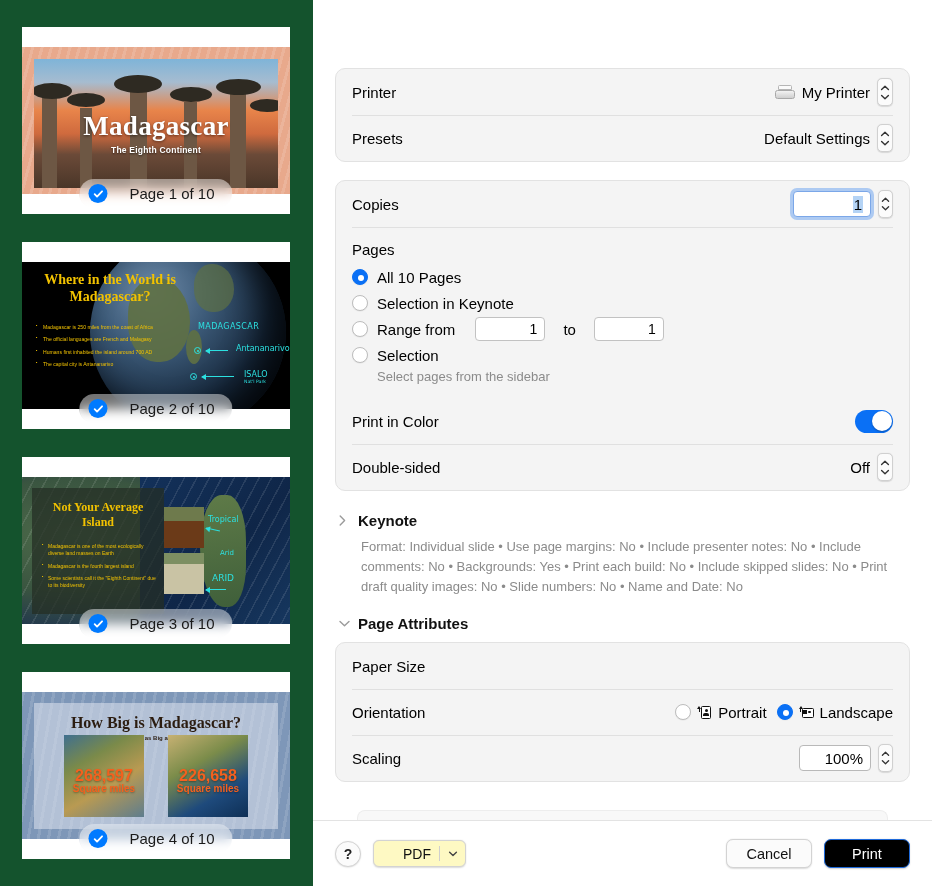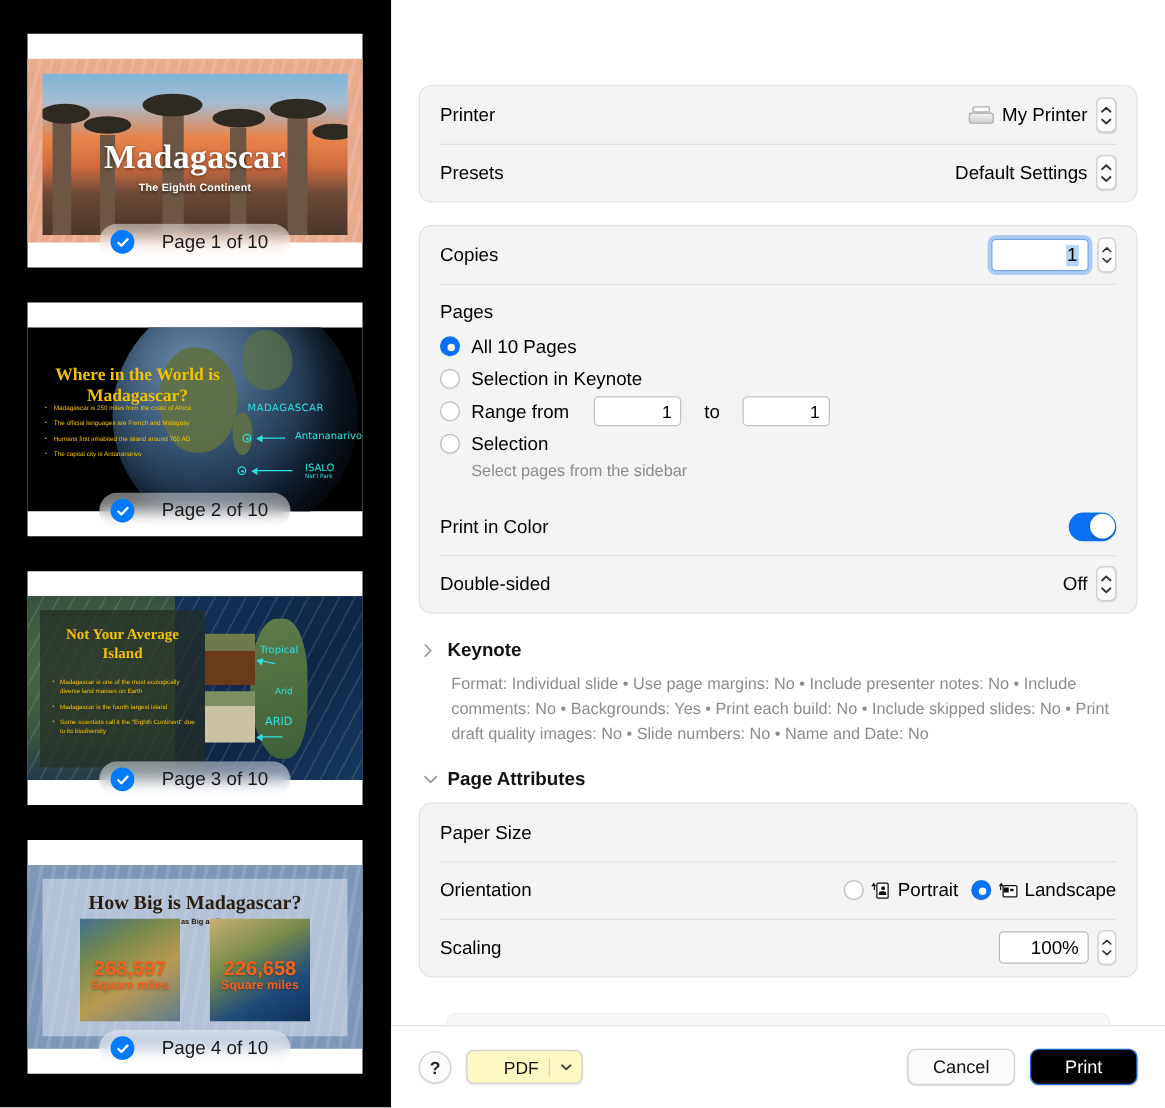--- a/index.html
+++ b/index.html
@@ -8,21 +8,21 @@
     font-family: "Liberation Sans", sans-serif;
     background: #ffffff;
     color: #000000;
     -webkit-font-smoothing: antialiased;
     overflow: hidden;
   }
   .dialog { position: relative; width: 932px; height: 886px; display: flex; background: #fff; }
 
   
   .sidebar {
-    width: 313px; height: 886px; background: #000000;
+    width: 313px; height: 886px; background: #14532d;
     padding: 0; overflow: hidden; position: relative; flex: 0 0 313px;
   }
   .thumb-wrap {
     position: absolute; left: 22px; width: 268px; background: #ffffff;
   }
   .thumb-wrap.t1 { top: 27px; height: 187px; }
   .thumb-wrap.t2 { top: 242px; height: 187px; }
   .thumb-wrap.t3 { top: 457px; height: 187px; }
   .thumb-wrap.t4 { top: 672px; height: 187px; }
   .slide {
@@ -80,21 +80,21 @@
   .s2-globe {
     position: absolute; right: 4px; top: -28px; width: 196px; height: 196px;
     border-radius: 50%;
     background:
       radial-gradient(circle at 32% 30%, #6d8aa8 0%, #3c5a78 30%, #16283c 62%, #070d16 100%);
     box-shadow: inset -18px -10px 34px rgba(0,0,0,.75);
     overflow: hidden;
   }
   .landmass { position: absolute; background: #5e7044; border-radius: 45% 55% 50% 48%; opacity: .92; }
   .s2-title {
-    position: absolute; left: 13px; top: 30px; width: 150px;
+    position: absolute; left: 13px; top: 9px; width: 150px;
     color: #f2c200; font-family: "Liberation Serif", serif;
     font-weight: bold; font-size: 14px; line-height: 1.22;
     text-align: center;
   }
   .s2-bullets {
     position: absolute; left: 14px; top: 62px; width: 152px;
     color: #f2c200; font-size: 5.1px; line-height: 1.45;
   }
   .s2-bullets li { margin-bottom: 5px; list-style: none; padding-left: 7px; position: relative; }
   .s2-bullets li::before { content: "▪"; position: absolute; left: 0; top: -1px; font-size: 4px; }

